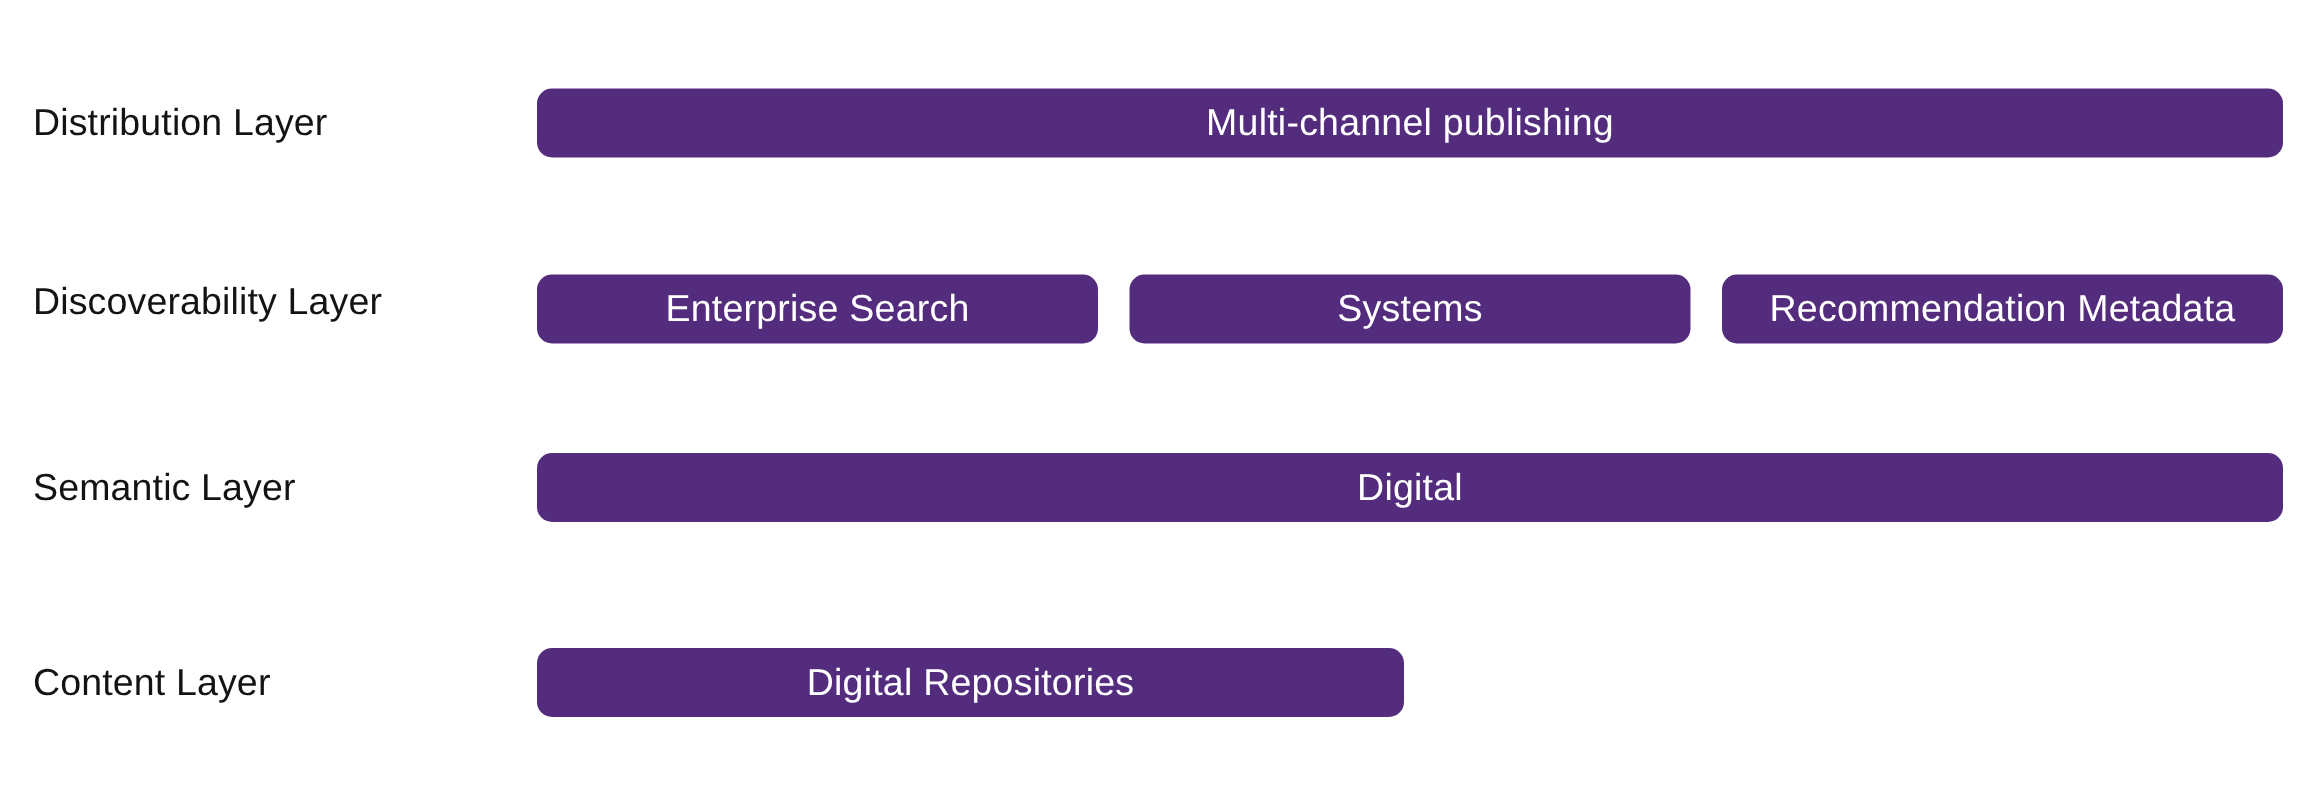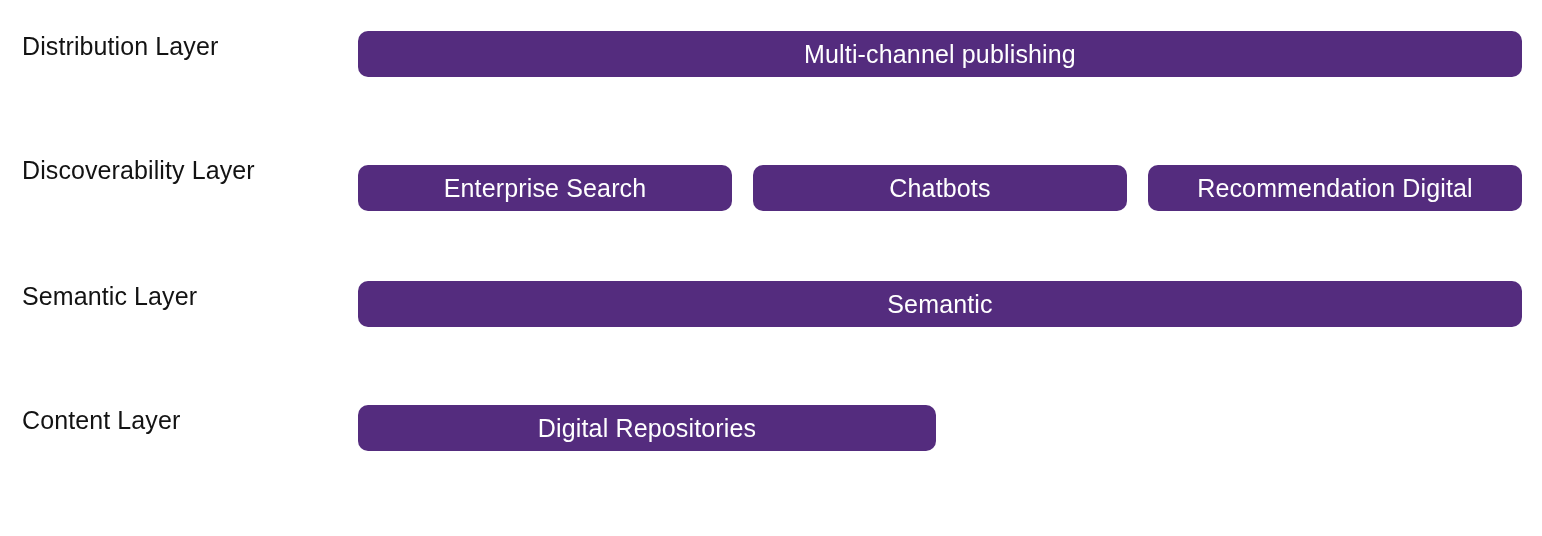--- a/index.html
+++ b/index.html
@@ -20,21 +20,21 @@
     height: 536px;
     box-sizing: border-box;
   }
 
   .layer-row {
     position: absolute;
     left: 0;
     width: 1542px;
     display: flex;
     flex-direction: row;
-    align-items: flex-start;
+    align-items: center;
   }
 
   .row-label-cell {
     width: 345px;
     flex: 0 0 345px;
     display: flex;
     align-items: center;
     justify-content: flex-start;
     padding-left: 22px;
     box-sizing: border-box;
@@ -111,35 +111,35 @@
 
   <div class="layer-row" id="row-discoverability">
     <div class="row-label-cell">
       <span class="row-label">Discoverability Layer</span>
     </div>
     <div class="boxes-cell">
       <div class="layer-box">
         <span class="layer-box-label">Enterprise Search</span>
       </div>
       <div class="layer-box">
-        <span class="layer-box-label">Chatbots</span>
+        <span class="layer-box-label">Systems</span>
       </div>
       <div class="layer-box">
-        <span class="layer-box-label">Recommendation Digital</span>
+        <span class="layer-box-label">Recommendation Metadata</span>
       </div>
     </div>
   </div>
 
   <div class="layer-row" id="row-semantic">
     <div class="row-label-cell">
       <span class="row-label">Semantic Layer</span>
     </div>
     <div class="boxes-cell">
       <div class="layer-box">
-        <span class="layer-box-label">Semantic</span>
+        <span class="layer-box-label">Digital</span>
       </div>
     </div>
   </div>
 
   <div class="layer-row" id="row-content">
     <div class="row-label-cell">
       <span class="row-label">Content Layer</span>
     </div>
     <div class="boxes-cell">
       <div class="layer-box">

